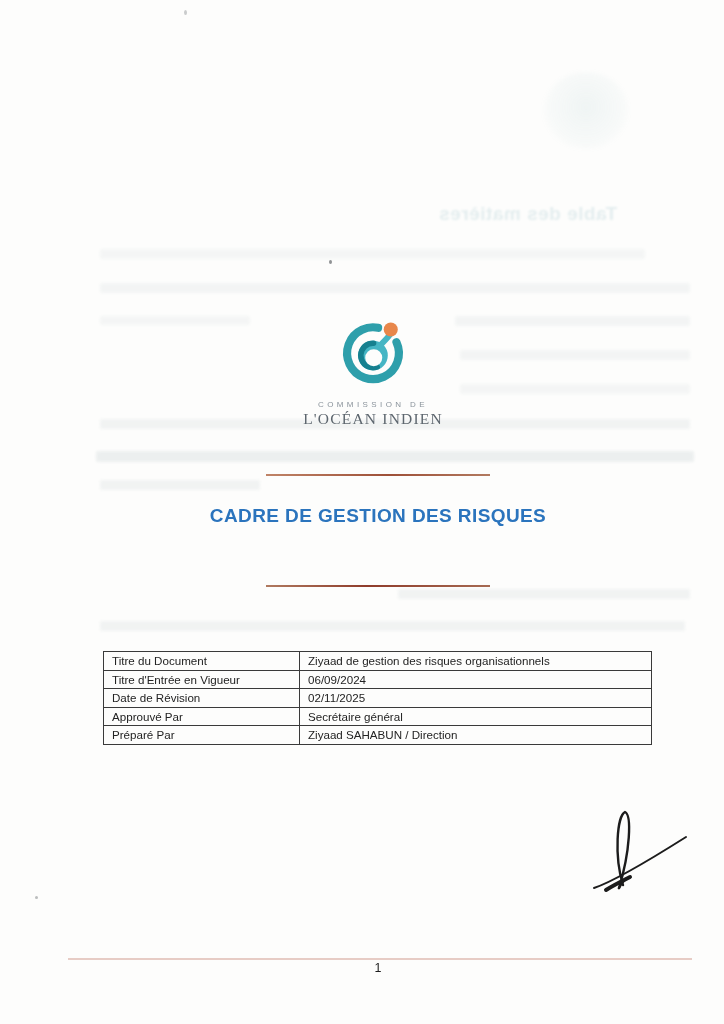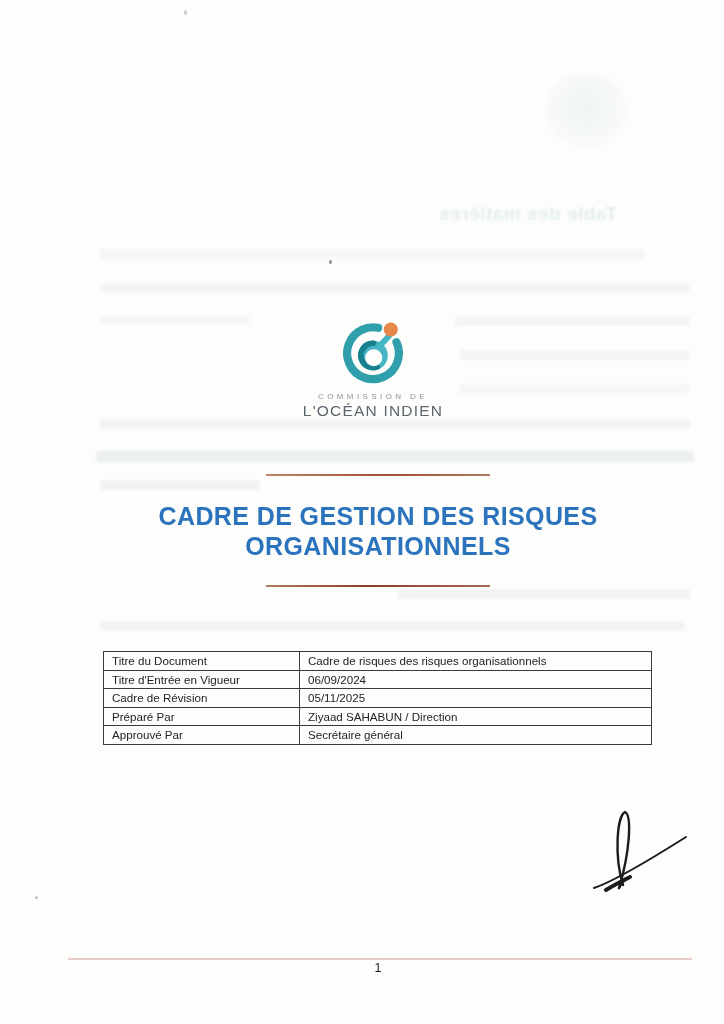--- a/index.html
+++ b/index.html
@@ -55,52 +55,53 @@
   
   .logo-block {
     position: absolute;
     top: 314px;
     left: 288px;
     width: 170px;
     text-align: center;
   }
   .logo-swirl { display: block; margin: 0 auto; }
   .org-small {
-    margin-top: 4px;
+    margin-top: 12px;
     font-size: 8px;
     letter-spacing: 3.4px;
     color: #8a939b;
     white-space: nowrap;
   }
   .org-large {
     margin-top: 1px;
     font-size: 15.5px;
     letter-spacing: 1.2px;
     color: #5d666e;
     font-weight: 400;
     white-space: nowrap;
+    font-family: Liberation Serif, serif;
   }
 
   
   .title-rule {
     position: absolute;
     left: 266px;
     width: 224px;
     height: 2px;
   }
   .rule-top { top: 474px; background: linear-gradient(90deg, #c08468, #9e5038 55%, #b27a60); }
   .rule-bottom { top: 585px; background: linear-gradient(90deg, #b07a60, #8f3c2b 45%, #a66a52); }
   .doc-title {
     position: absolute;
     top: 501px;
     left: 102px;
     width: 552px;
     text-align: center;
     color: #2b74bd;
-    font-size: 25px;
+    font-size: 19px;
     font-weight: 700;
     letter-spacing: 0.4px;
     line-height: 30px;
   }
 
   
   .doc-table {
     position: absolute;
     top: 651px;
     left: 103px;
@@ -172,45 +173,44 @@
       <circle cx="51" cy="59" r="11.5" fill="#fdfdfc"></circle>
       <circle cx="74" cy="21" r="9.5" fill="#e8874b"></circle>
     </svg>
     <div class="org-small">COMMISSION DE</div>
     <div class="org-large">L'OCÉAN INDIEN</div>
   </div>
 
   <div class="title-rule rule-top"></div>
   <div class="doc-title">
     <div>CADRE DE GESTION DES RISQUES</div>
-    <div>ORGANISATIONNELS</div>
   </div>
   <div class="title-rule rule-bottom"></div>
 
   <table class="doc-table">
     <tbody>
       <tr>
         <td class="lbl">Titre du Document</td>
-        <td>Cadre de risques des risques organisationnels</td>
+        <td>Ziyaad de gestion des risques organisationnels</td>
       </tr>
       <tr>
         <td class="lbl">Titre d'Entrée en Vigueur</td>
         <td>06/09/2024</td>
       </tr>
       <tr>
-        <td class="lbl">Cadre de Révision</td>
-        <td>05/11/2025</td>
+        <td class="lbl">Date de Révision</td>
+        <td>02/11/2025</td>
+      </tr>
+      <tr>
+        <td class="lbl">Approuvé Par</td>
+        <td>Secrétaire général</td>
       </tr>
       <tr>
         <td class="lbl">Préparé Par</td>
         <td>Ziyaad SAHABUN / Direction</td>
-      </tr>
-      <tr>
-        <td class="lbl">Approuvé Par</td>
-        <td>Secrétaire général</td>
       </tr>
     </tbody>
   </table>
 
   <svg class="signature" width="108" height="92" viewBox="0 0 108 92">
     <path d="M37,81 C28,52 31,12 39,8 C46,11 44,48 33,84" fill="none" stroke="#1c1c1c" stroke-width="2.4" stroke-linecap="round"></path>
     <path d="M8,84 C26,78 62,57 100,33" fill="none" stroke="#1c1c1c" stroke-width="2" stroke-linecap="round"></path>
     <path d="M20,86 C28,81 36,77 44,73" fill="none" stroke="#1c1c1c" stroke-width="4" stroke-linecap="round"></path>
     <path d="M33,84 C35,80 37,77 40,75" fill="none" stroke="#1c1c1c" stroke-width="2.6" stroke-linecap="round"></path>
   </svg>

